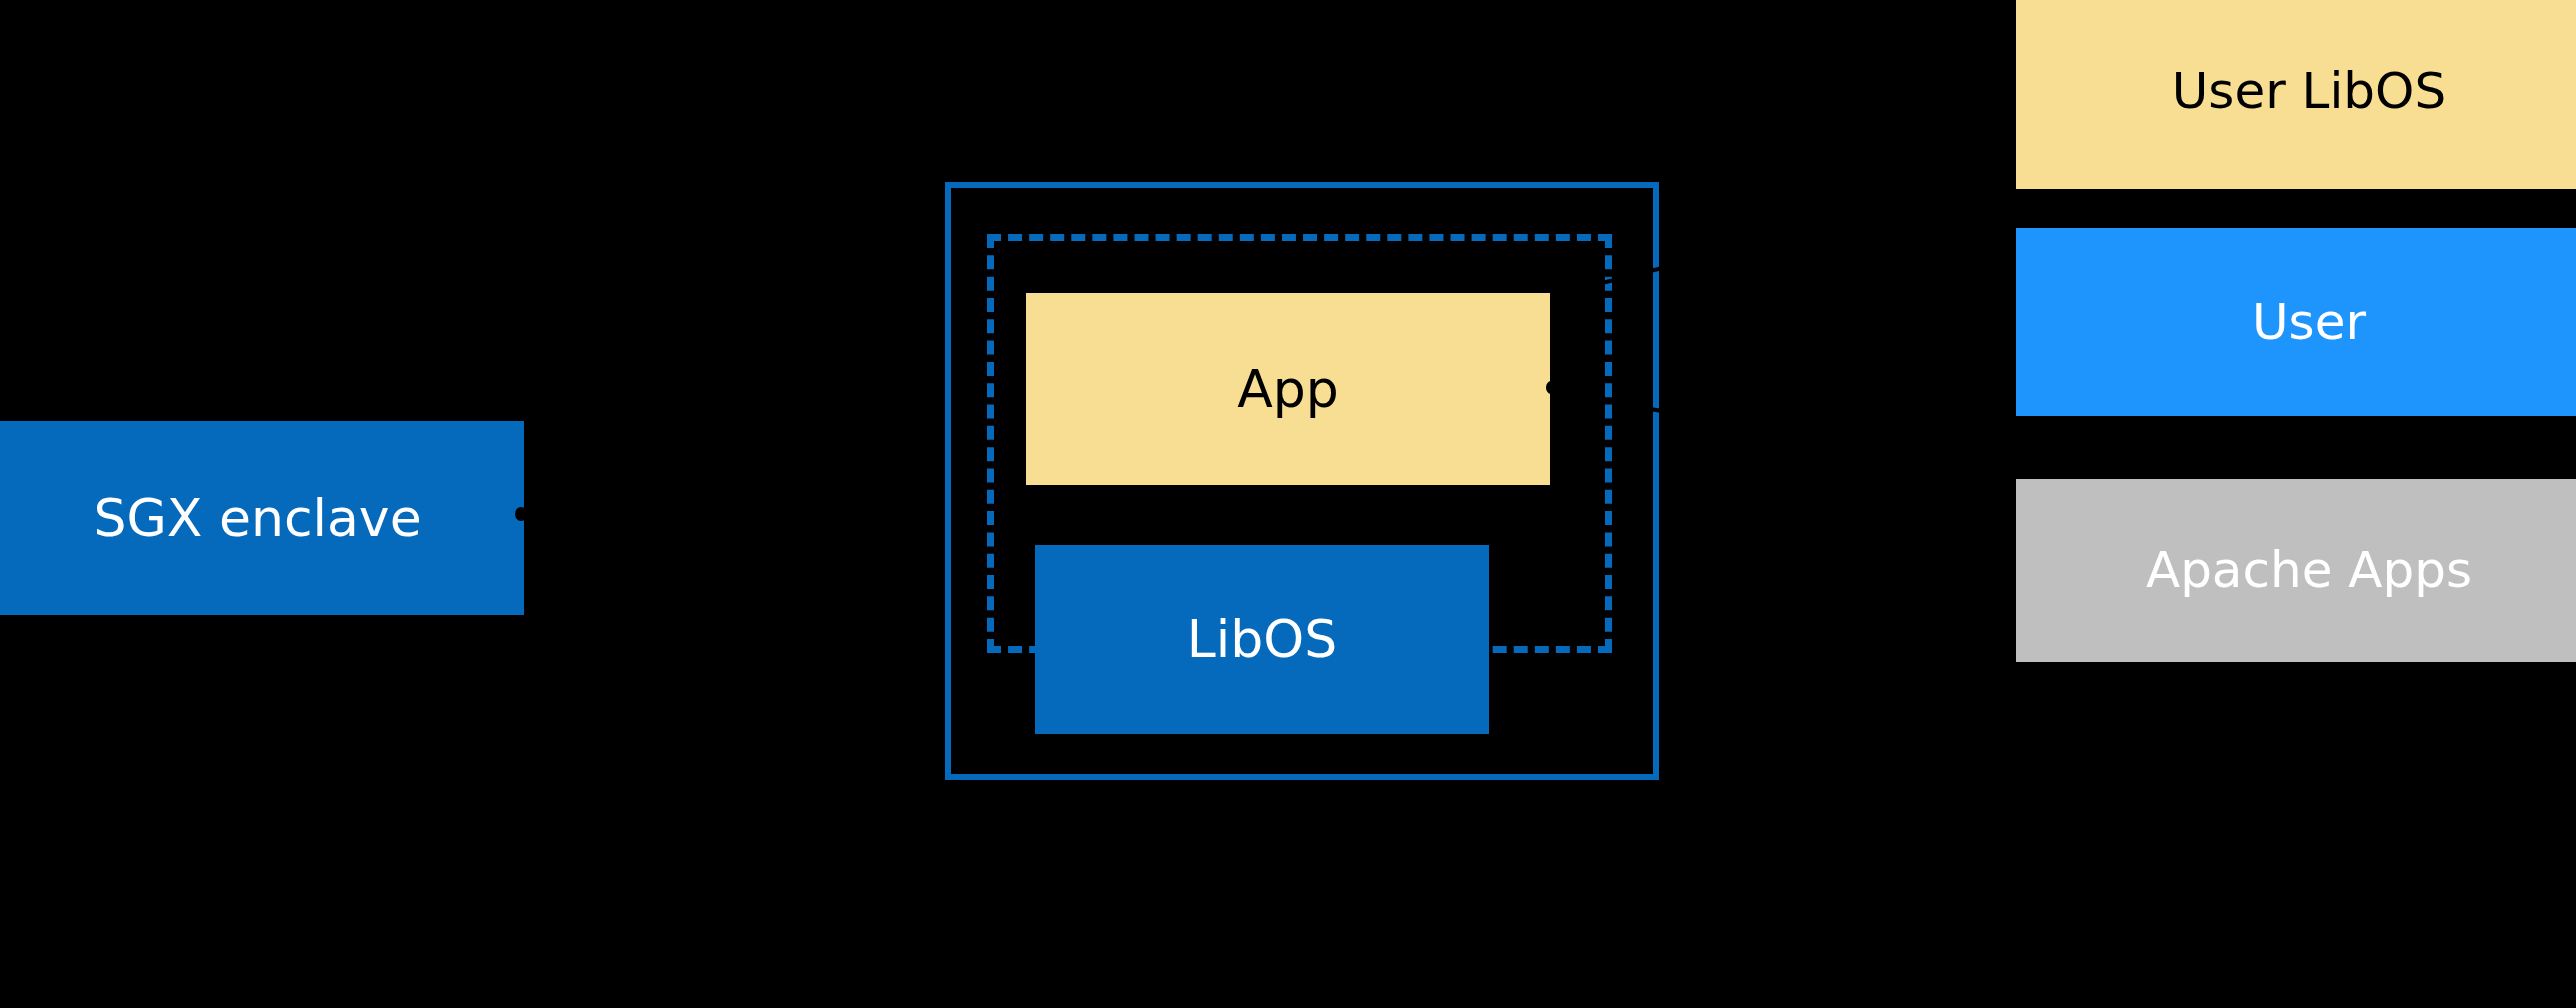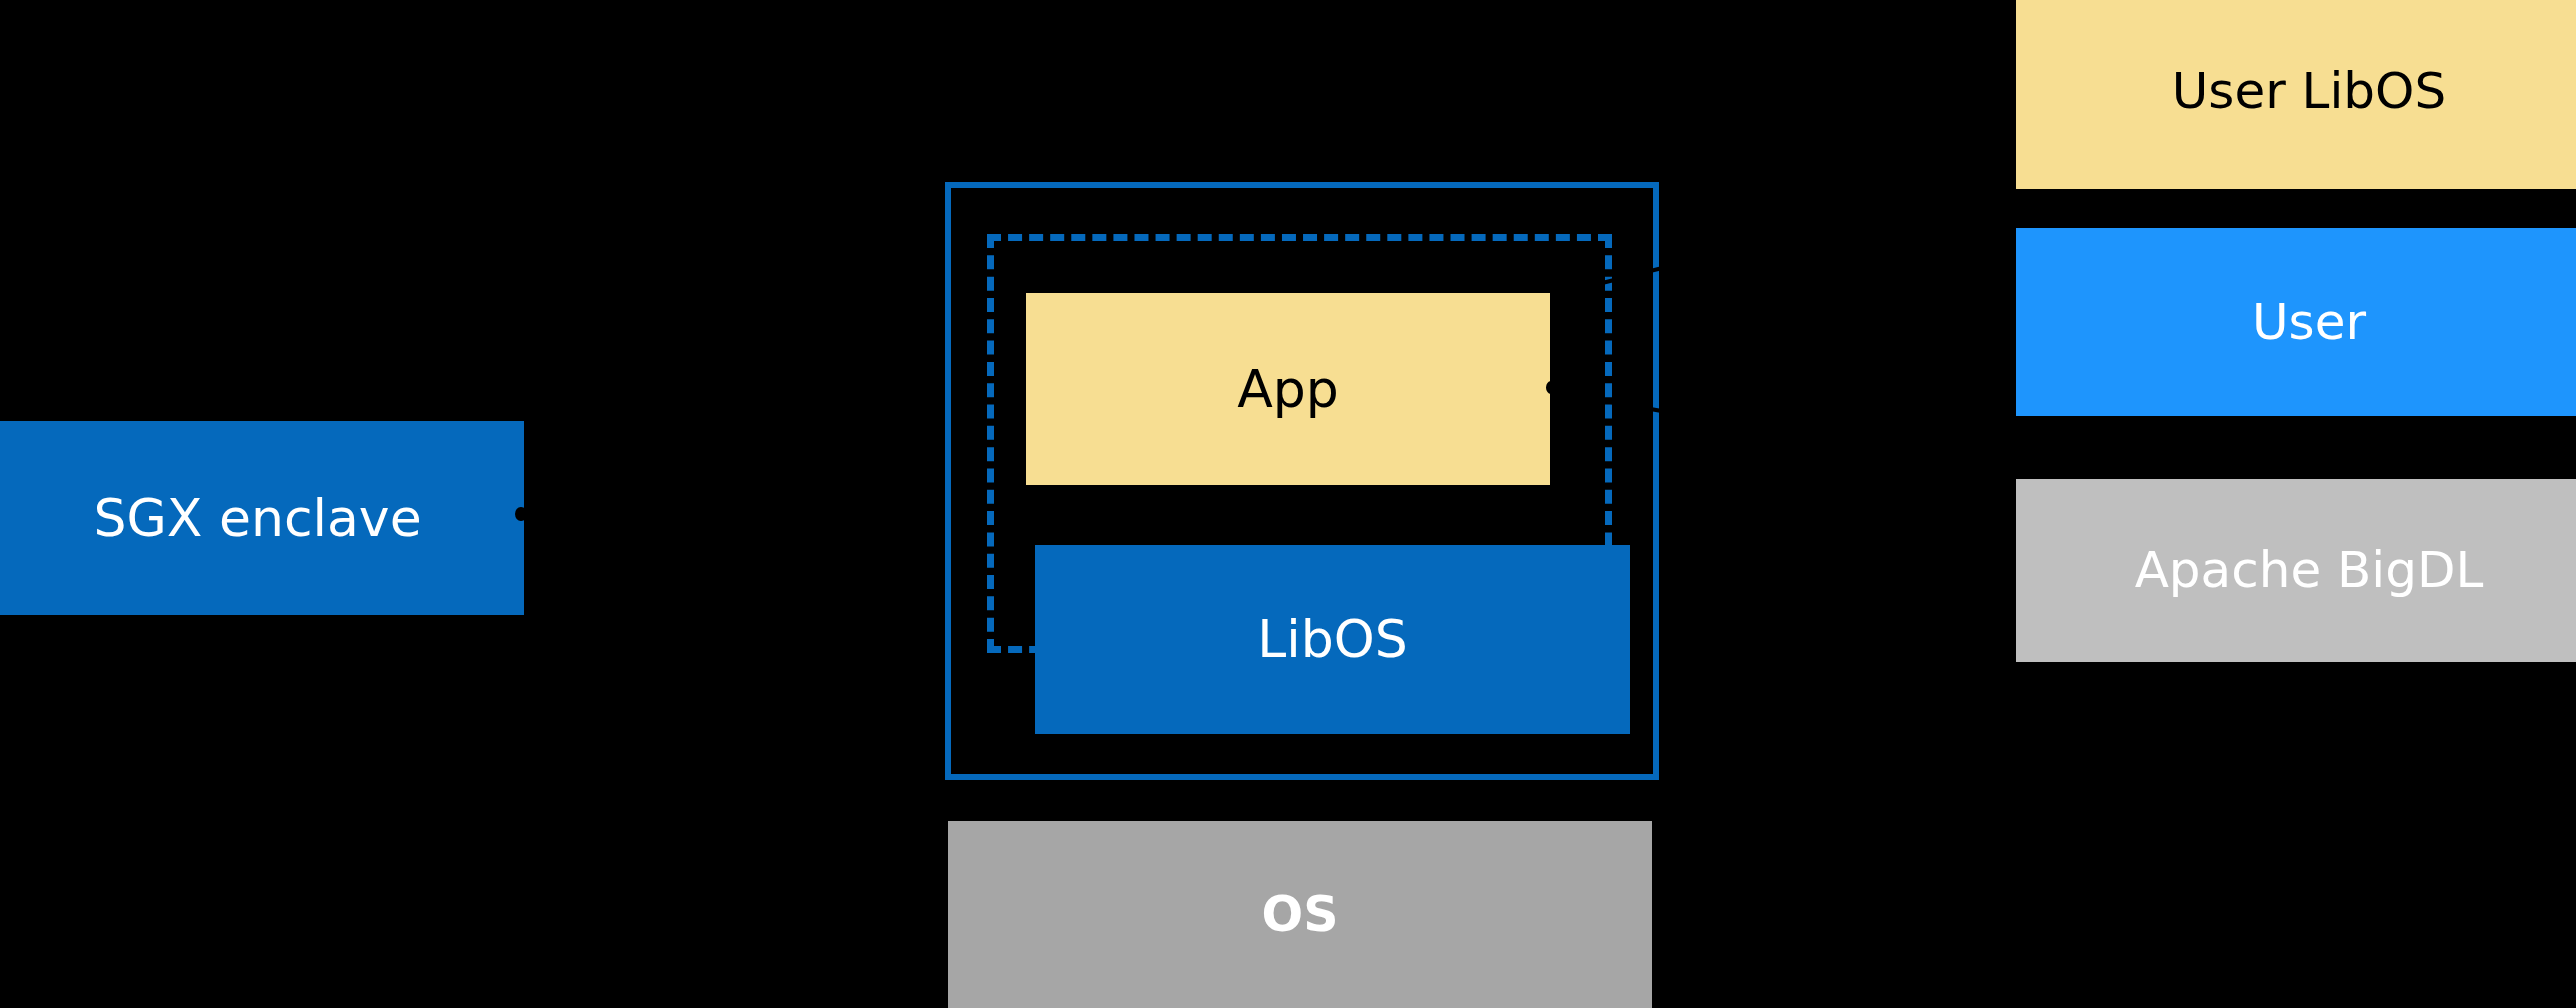--- a/index.html
+++ b/index.html
@@ -88,21 +88,21 @@
     width: 10px;
     height: 13.4px;
     background: #000000;
     border-radius: 50%;
   }
 
   
   #libos-box {
     left: 1035px;
     top: 545px;
-    width: 595px;
+    width: 454px;
     height: 189px;
     background: #0569BC;
     color: #FFFFFF;
     font-size: 52px;
   }
 
   
   #os-box {
     left: 948px;
     top: 821px;
@@ -187,28 +187,25 @@
     <span>App</span>
   </div>
   <div id="app-connector-notch"></div>
   <div class="callout-line" id="callout-app-top"></div>
   <div class="callout-line" id="callout-app-bottom"></div>
 
   <div class="box" id="libos-box">
     <span>LibOS</span>
   </div>
 
-  <div class="box" id="os-box">
-    <span>OS</span>
-  </div>
 
   <div class="box right-box" id="user-apps-box">
     <span>User LibOS</span>
   </div>
   <div class="box right-box" id="bigdl-box">
     <span>User</span>
   </div>
   <div class="box right-box" id="apache-spark-box">
-    <span>Apache BigDL</span>
+    <span>Apache Apps</span>
   </div>
 
 </div>
 
 
 </body></html>

